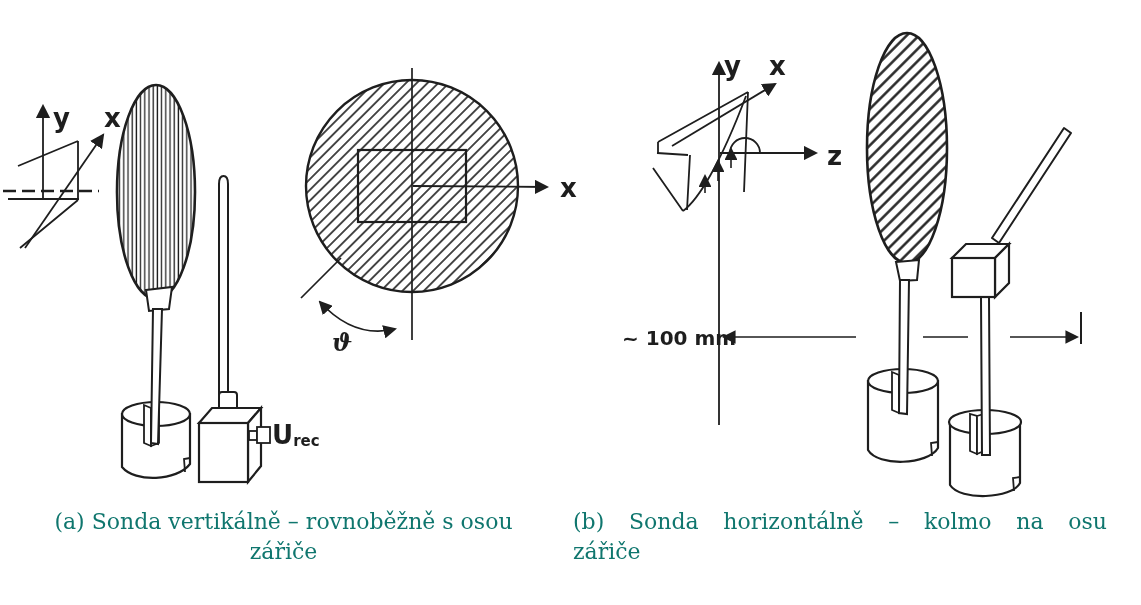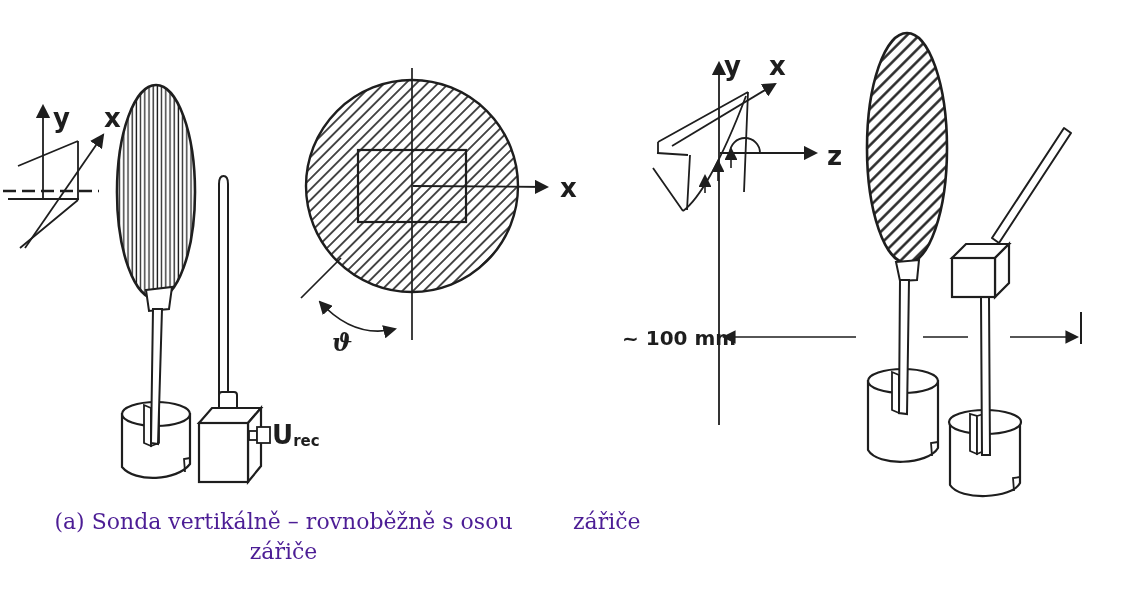--- a/index.html
+++ b/index.html
@@ -3,21 +3,21 @@
 <meta charset="utf-8">
 <style>
   html,body{margin:0;padding:0;background:#ffffff;}
   #page{position:relative;width:1141px;height:605px;background:#ffffff;overflow:hidden;
         font-family:"DejaVu Sans",sans-serif;}
   svg{position:absolute;top:0;}
   #panel-a{left:0;}
   #panel-b{left:620px;}
   .ink{stroke:#1e1e1e;fill:none;}
   .lbl{font-family:"DejaVu Sans",sans-serif;font-weight:bold;fill:#1e1e1e;}
-  .caption{position:absolute;color:#4c1d95;font-family:"DejaVu Serif",serif;
+  .caption{position:absolute;color:#0f766e;font-family:"DejaVu Serif",serif;
            font-size:22px;line-height:30px;}
   #caption-a{left:35px;top:507px;width:497px;text-align:center;}
   #caption-b{left:573px;top:507px;width:534px;text-align:left;}
   #caption-b .just{text-align:justify;text-align-last:justify;}
 </style>
 </head>
 <body>
 
 <div id="page">
 
@@ -146,16 +146,17 @@
       <polygon points="375,258 389,244 389,283 375,297" fill="#ffffff" stroke="#1e1e1e" stroke-width="2.2"></polygon>
       <rect x="332" y="258" width="43" height="39" fill="#ffffff" stroke="#1e1e1e" stroke-width="2.2"></rect>
     </g>
   </svg>
 
   <div id="caption-a" class="caption">
     <div>(a) Sonda vertikálně – rovnoběžně s osou</div>
     <div>zářiče</div>
   </div>
   <div id="caption-b" class="caption">
+    <div class="just">(b) Sonda horizontálně – kolmo na osu</div>
     <div>zářiče</div>
   </div>
 
 </div>
 
 </body></html>

